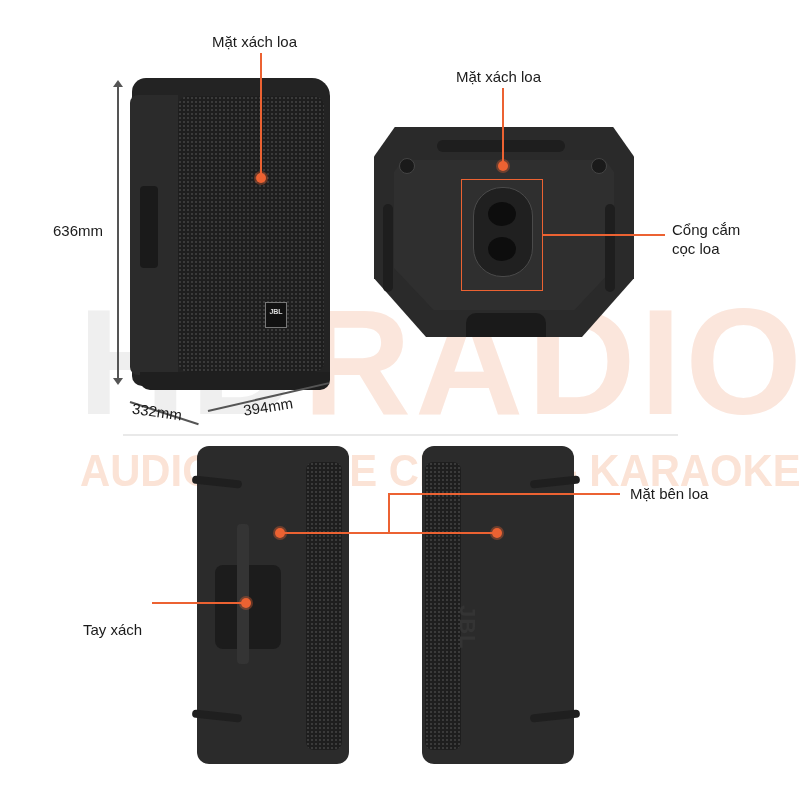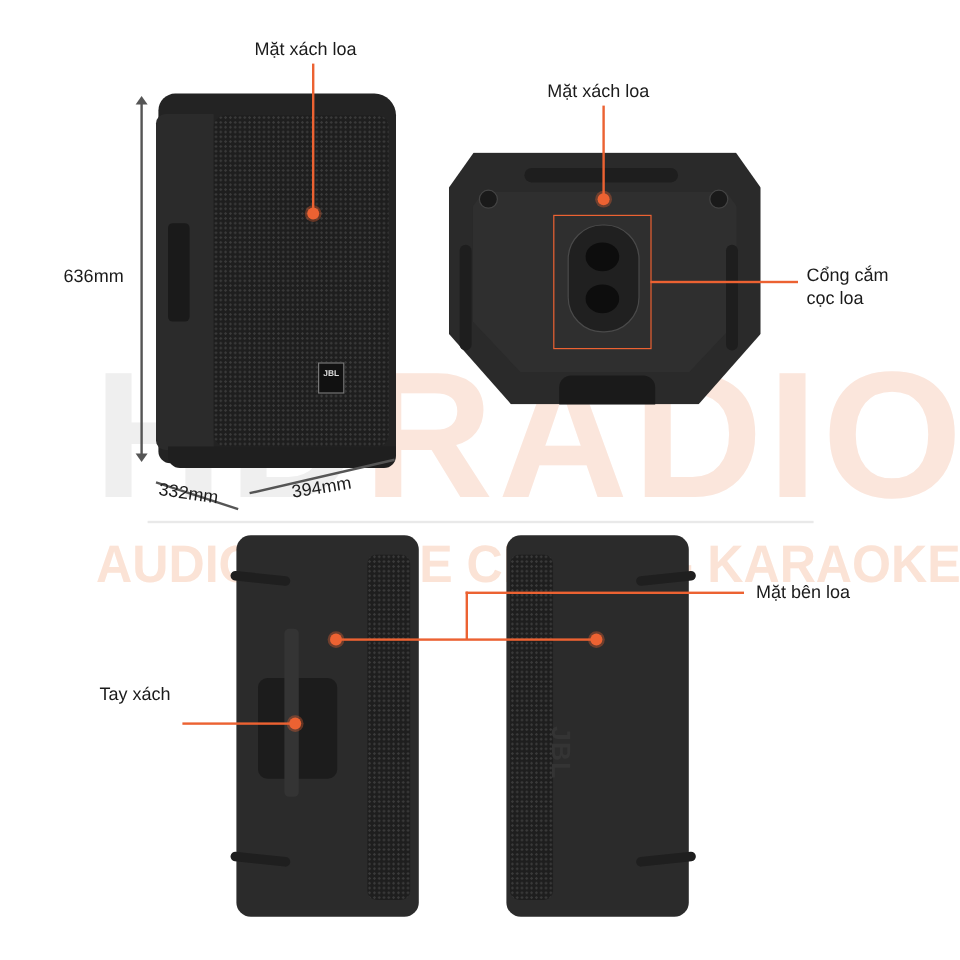--- a/index.html
+++ b/index.html
@@ -112,15 +112,15 @@
   <div class="spk" style="left:530px;top:712px;width:50px;height:8px;border-radius:4px;background:#1f1f1f;transform:rotate(-6deg);"></div>
 </div>
 
 <div class="line" style="left:388px;top:493px;width:232px;height:2px;"></div>
 <div class="line" style="left:388px;top:493px;width:2px;height:40px;"></div>
 <div class="line" style="left:280px;top:532px;width:218px;height:2px;"></div>
 <div class="dot" style="left:280px;top:533px;"></div>
 <div class="dot" style="left:497px;top:533px;"></div>
 <div class="lbl" style="left:630px;top:485px;">Mặt bên loa</div>
 
-<div class="lbl" style="left:83px;top:570px;">Tay xách</div>
+<div class="lbl" style="left:83px;top:621px;">Tay xách</div>
 <div class="line" style="left:152px;top:602px;width:93px;height:2px;"></div>
 <div class="dot" style="left:246px;top:603px;"></div>
 
 </body></html>

